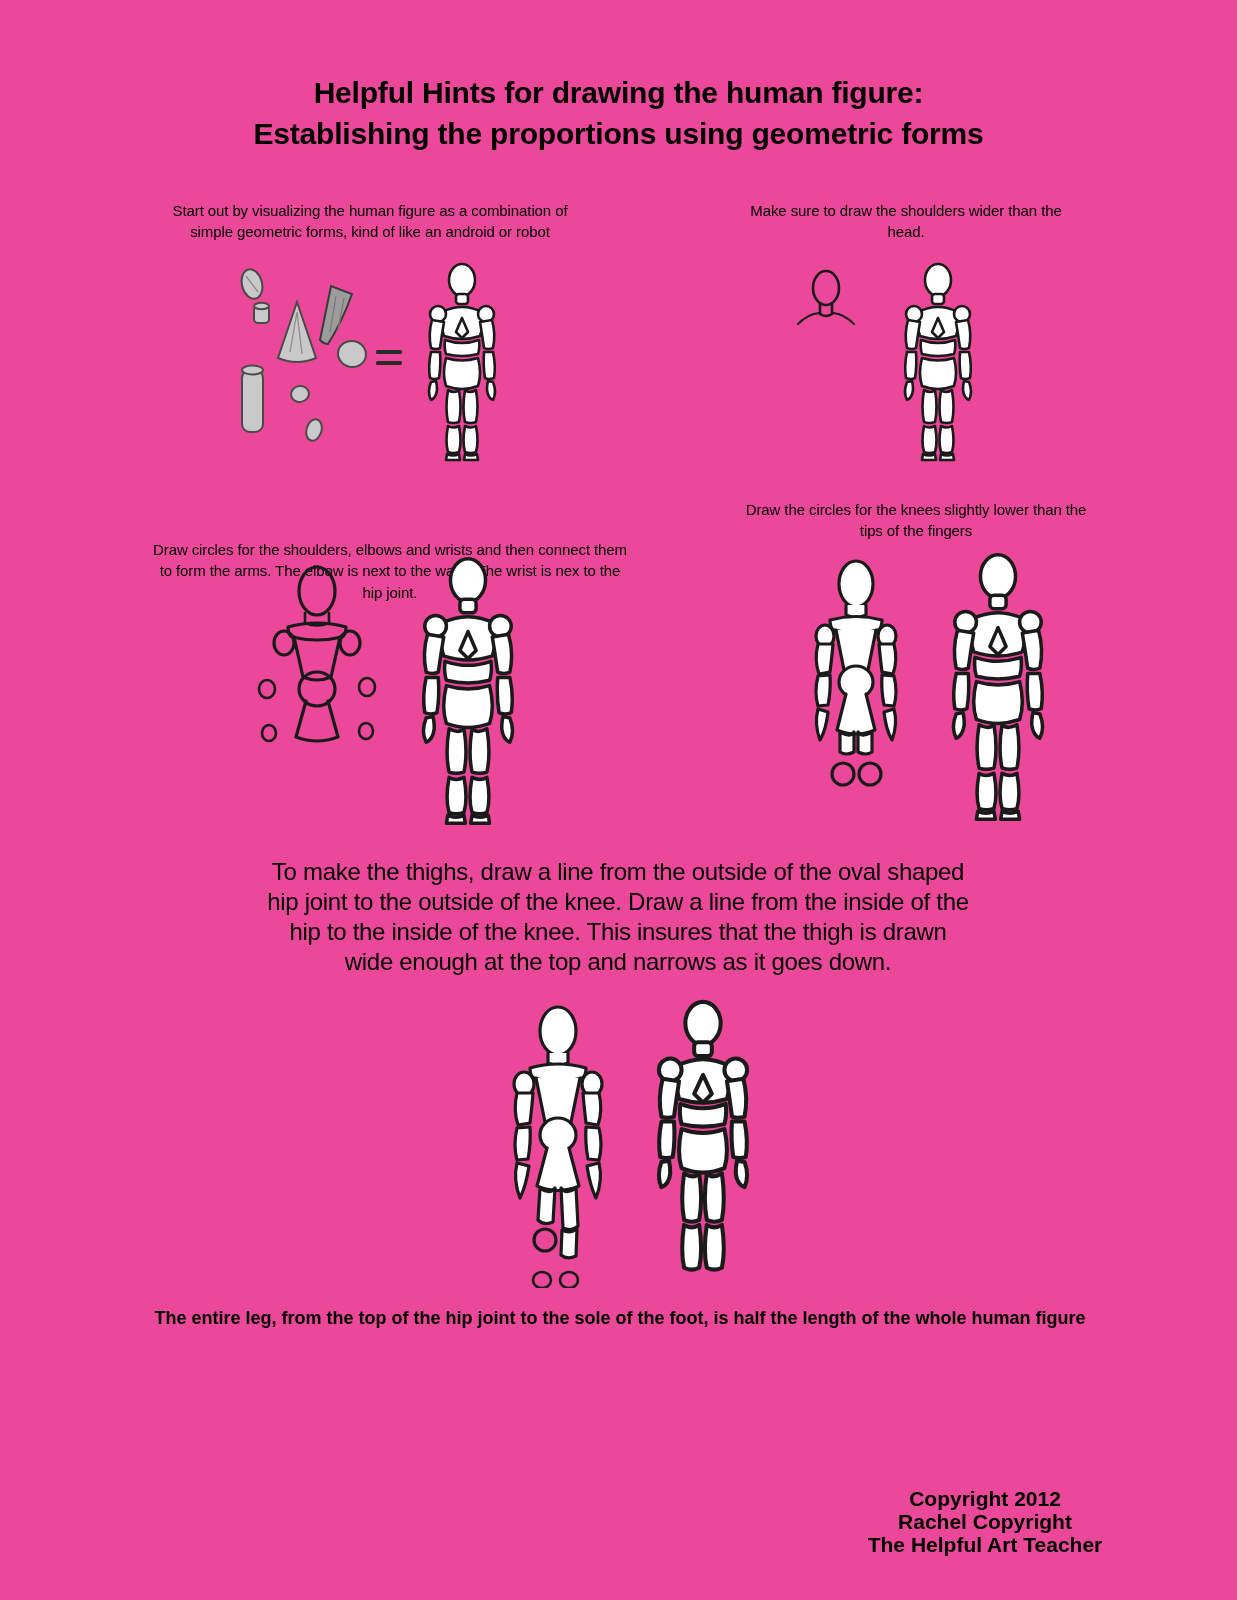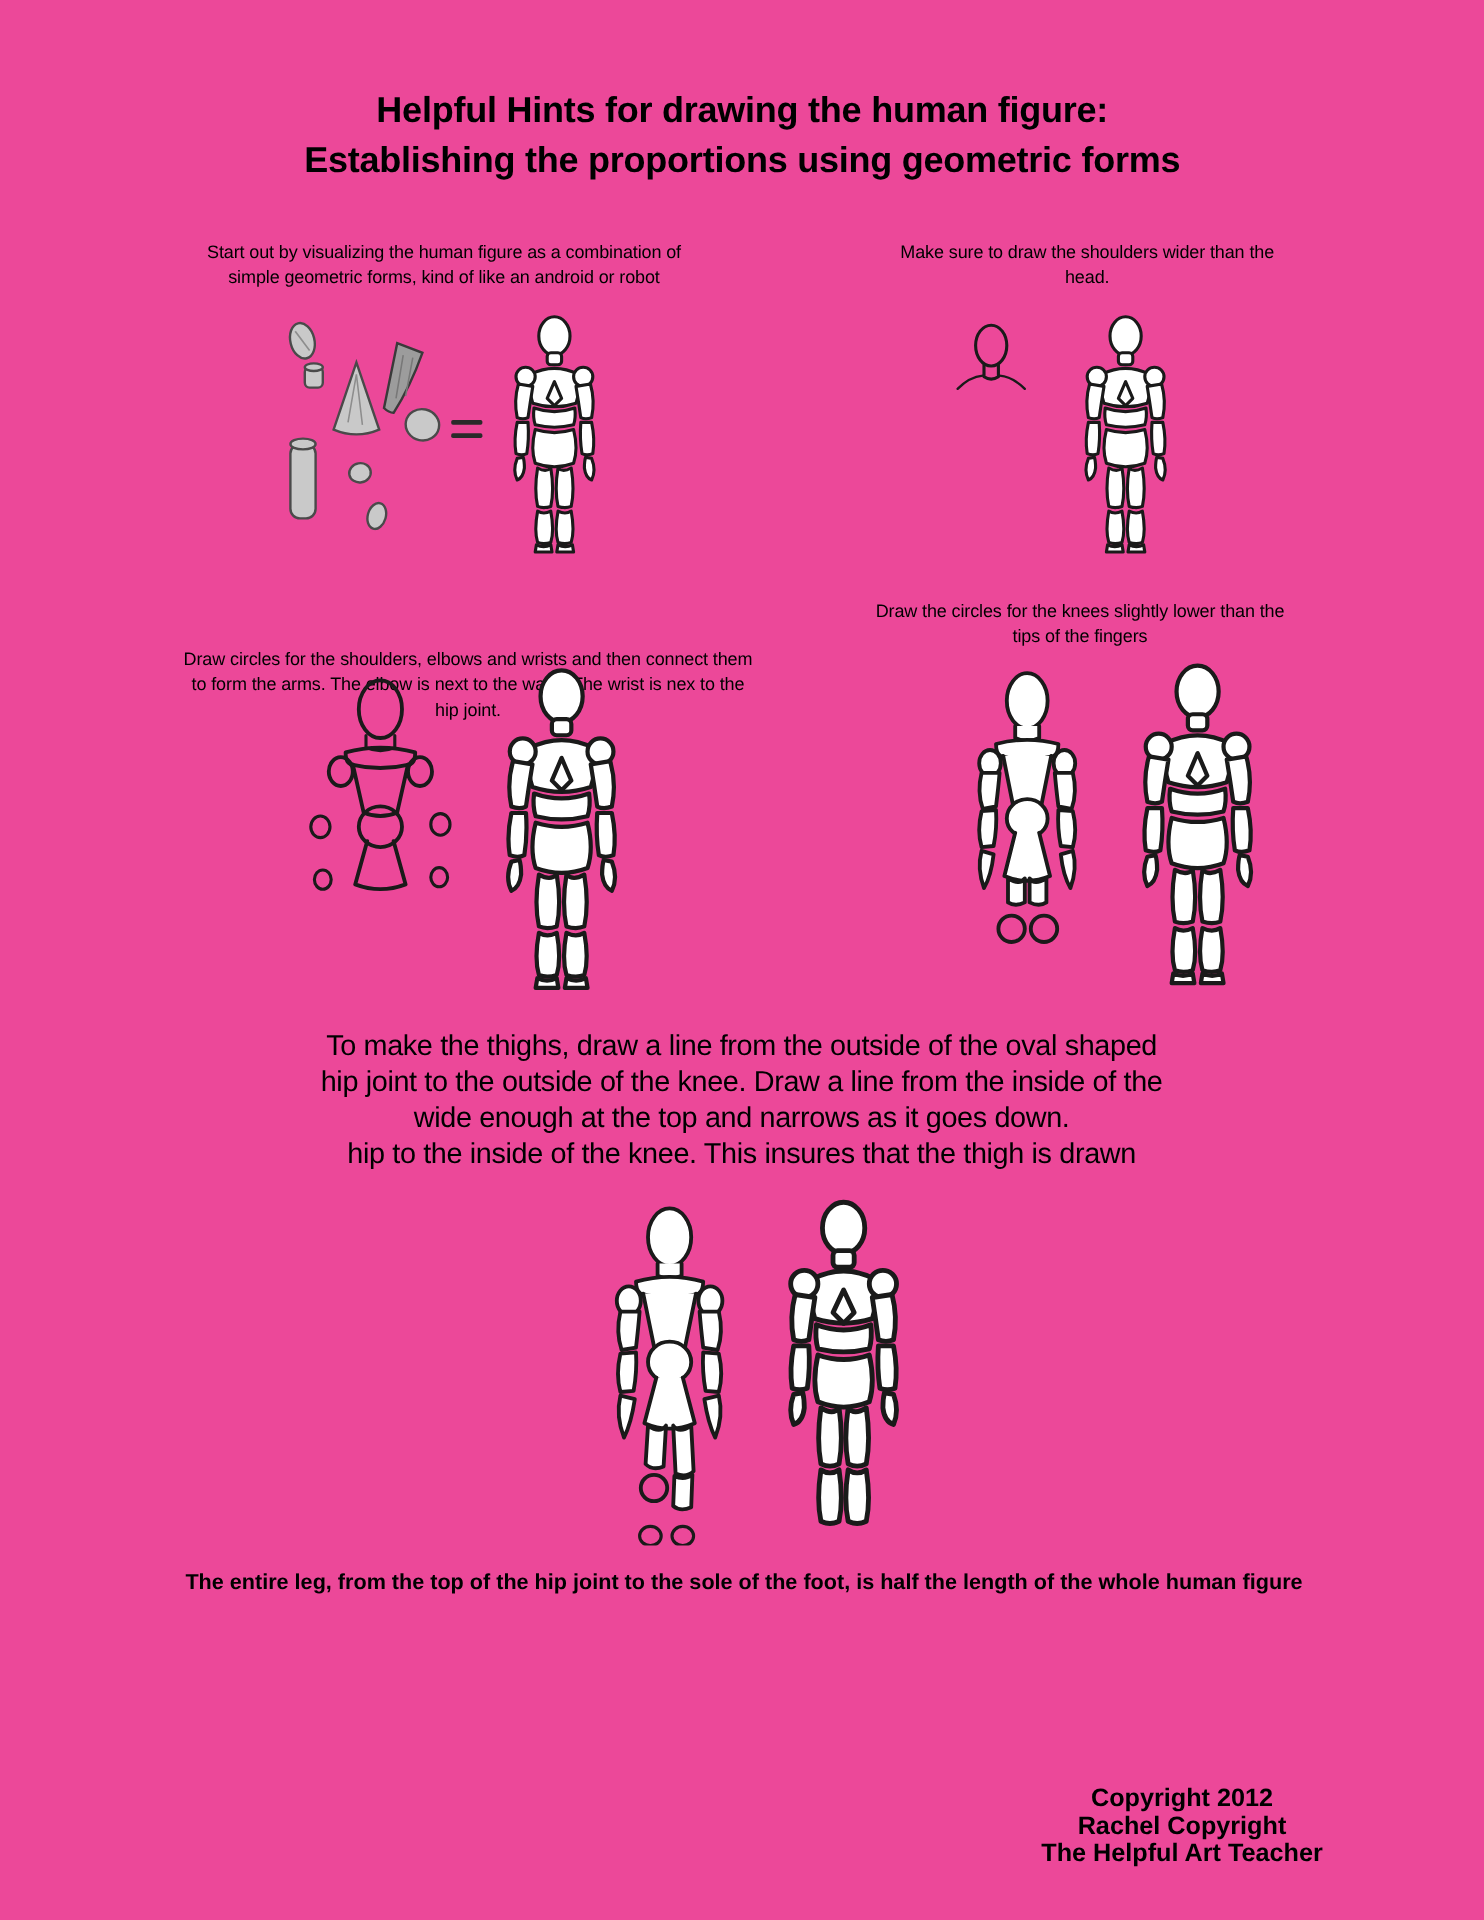--- a/index.html
+++ b/index.html
@@ -36,21 +36,21 @@
     position: absolute;
     text-align: center;
     font-weight: normal;
     line-height: 1.42;
   }
   .cap-small { font-size: 15px; letter-spacing: -0.1px; }
 
   .cap-1 { left: 152px; top: 200px; width: 436px; }
   .cap-2 { left: 738px; top: 200px; width: 336px; }
   .cap-3 { left: 150px; top: 503px; width: 480px; margin-top: 36px; }
-  .cap-4 { left: 724px; top: 499px; width: 352px; }
+  .cap-4 { left: 740px; top: 499px; width: 352px; }
 
   .para-big {
     position: absolute;
     left: 196px;
     top: 857px;
     width: 844px;
     text-align: center;
     font-size: 24px;
     font-weight: normal;
     line-height: 30px;
@@ -310,22 +310,22 @@
         <path d="M64 164 Q59 167 53 164 Q50 180 53 190 Q59 192 64 190 Q67 180 64 164 Z"></path>
         <path d="M35 192 Q41 195 47 192 L48 198 L34 198 Z"></path>
         <path d="M65 192 Q59 195 53 192 L52 198 L66 198 Z"></path>
       </g>
     </svg>
   </div>
 
   <div class="para-big">
     <span class="line">To make the thighs, draw a line from the outside of the oval shaped</span>
     <span class="line">hip joint to the outside of the knee. Draw a line from the inside of the</span>
+    <span class="line">hip to the inside of the knee. This insures that the thigh is drawn</span>
     <span class="line">wide enough at the top and narrows as it goes down.</span>
-    <span class="line">hip to the inside of the knee. This insures that the thigh is drawn</span>
   </div>
 
   <div class="fig fig-thigh-a">
     <svg width="126" height="290" viewBox="0 0 126 290">
       <g class="ink ink-thick white">
         <ellipse cx="66" cy="33" rx="18" ry="24"></ellipse>
         <path d="M56 55 L56 65 Q66 70 76 65 L76 55"></path>
         <path d="M38 70 Q66 62 94 70 Q94 78 90 80 Q66 87 42 80 Q38 78 38 70 Z"></path>
         <path d="M44 80 L53 124 Q66 130 79 124 L88 80"></path>
         <ellipse cx="66" cy="137" rx="18" ry="17"></ellipse>

